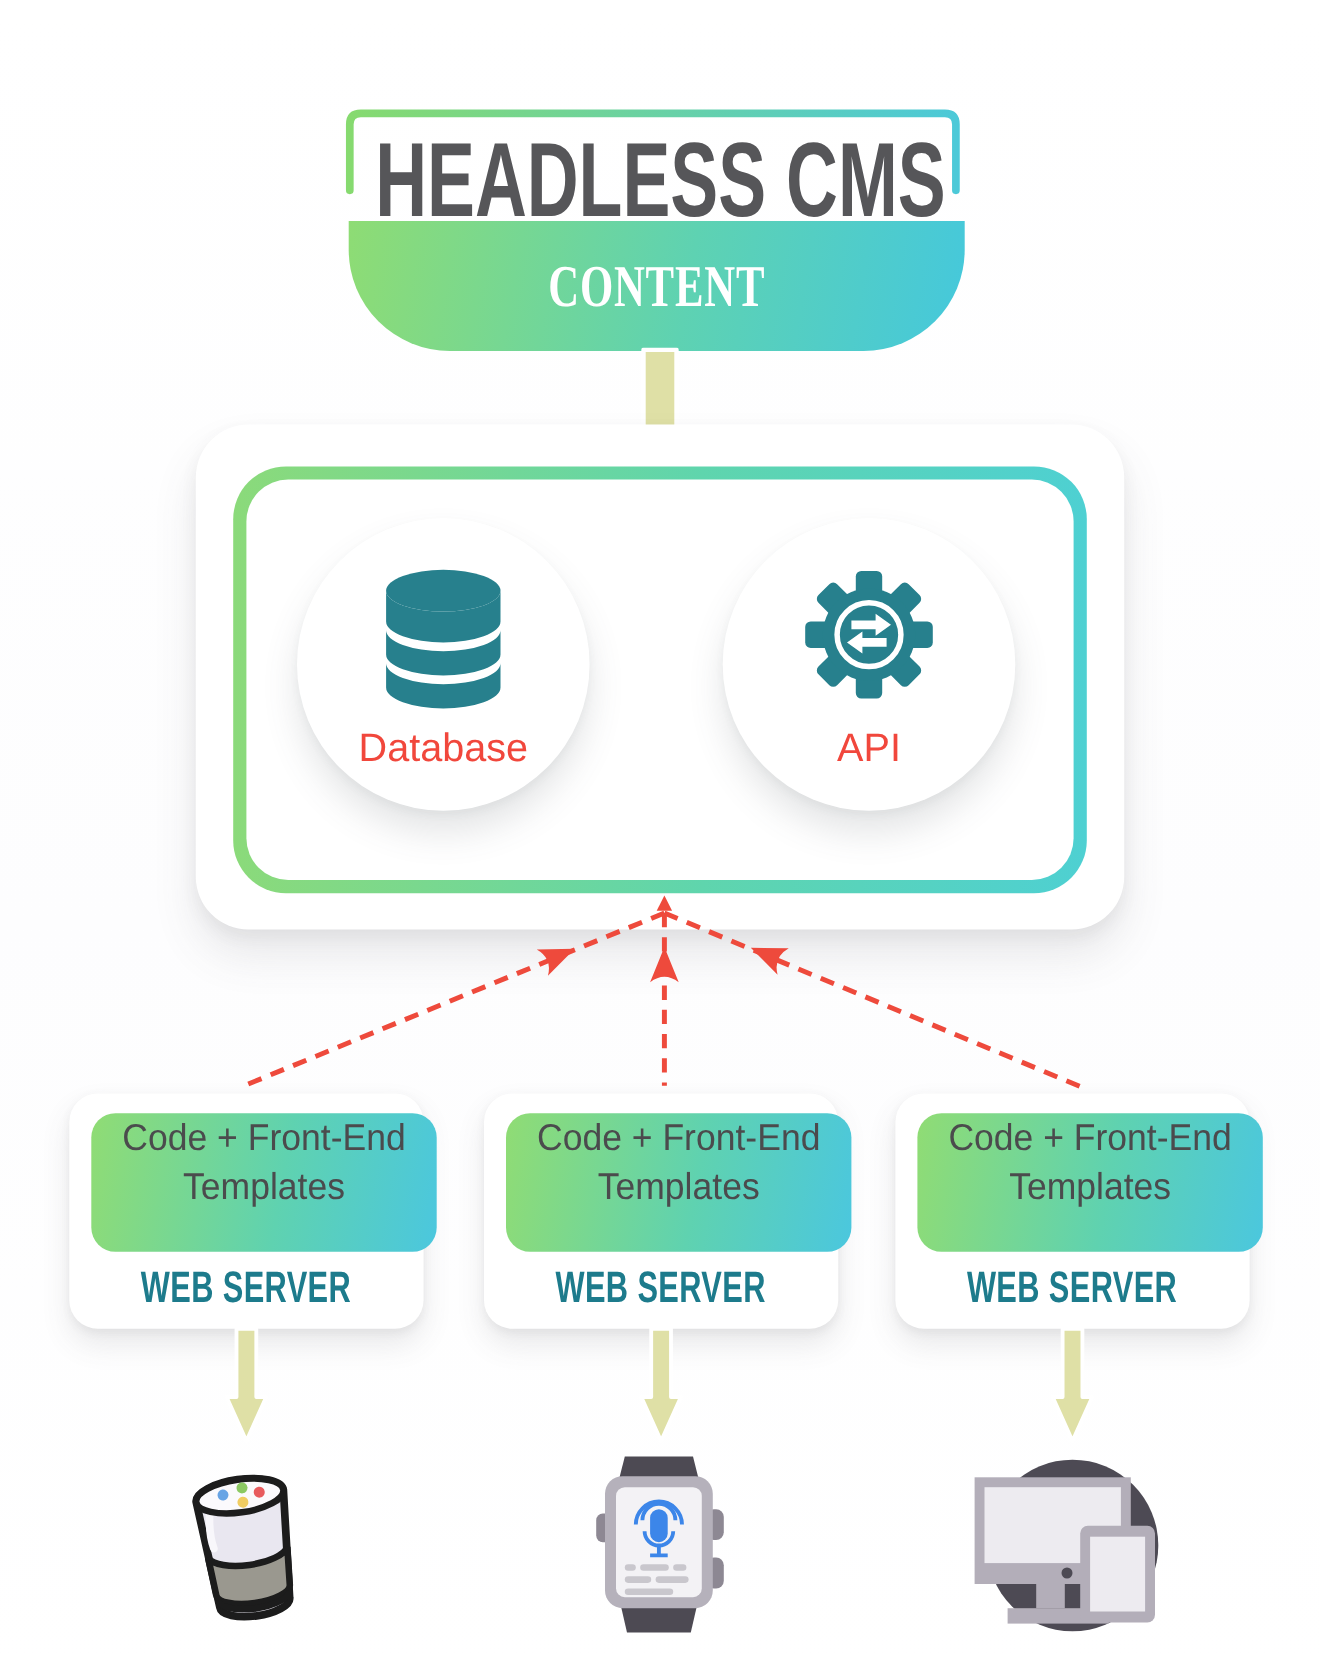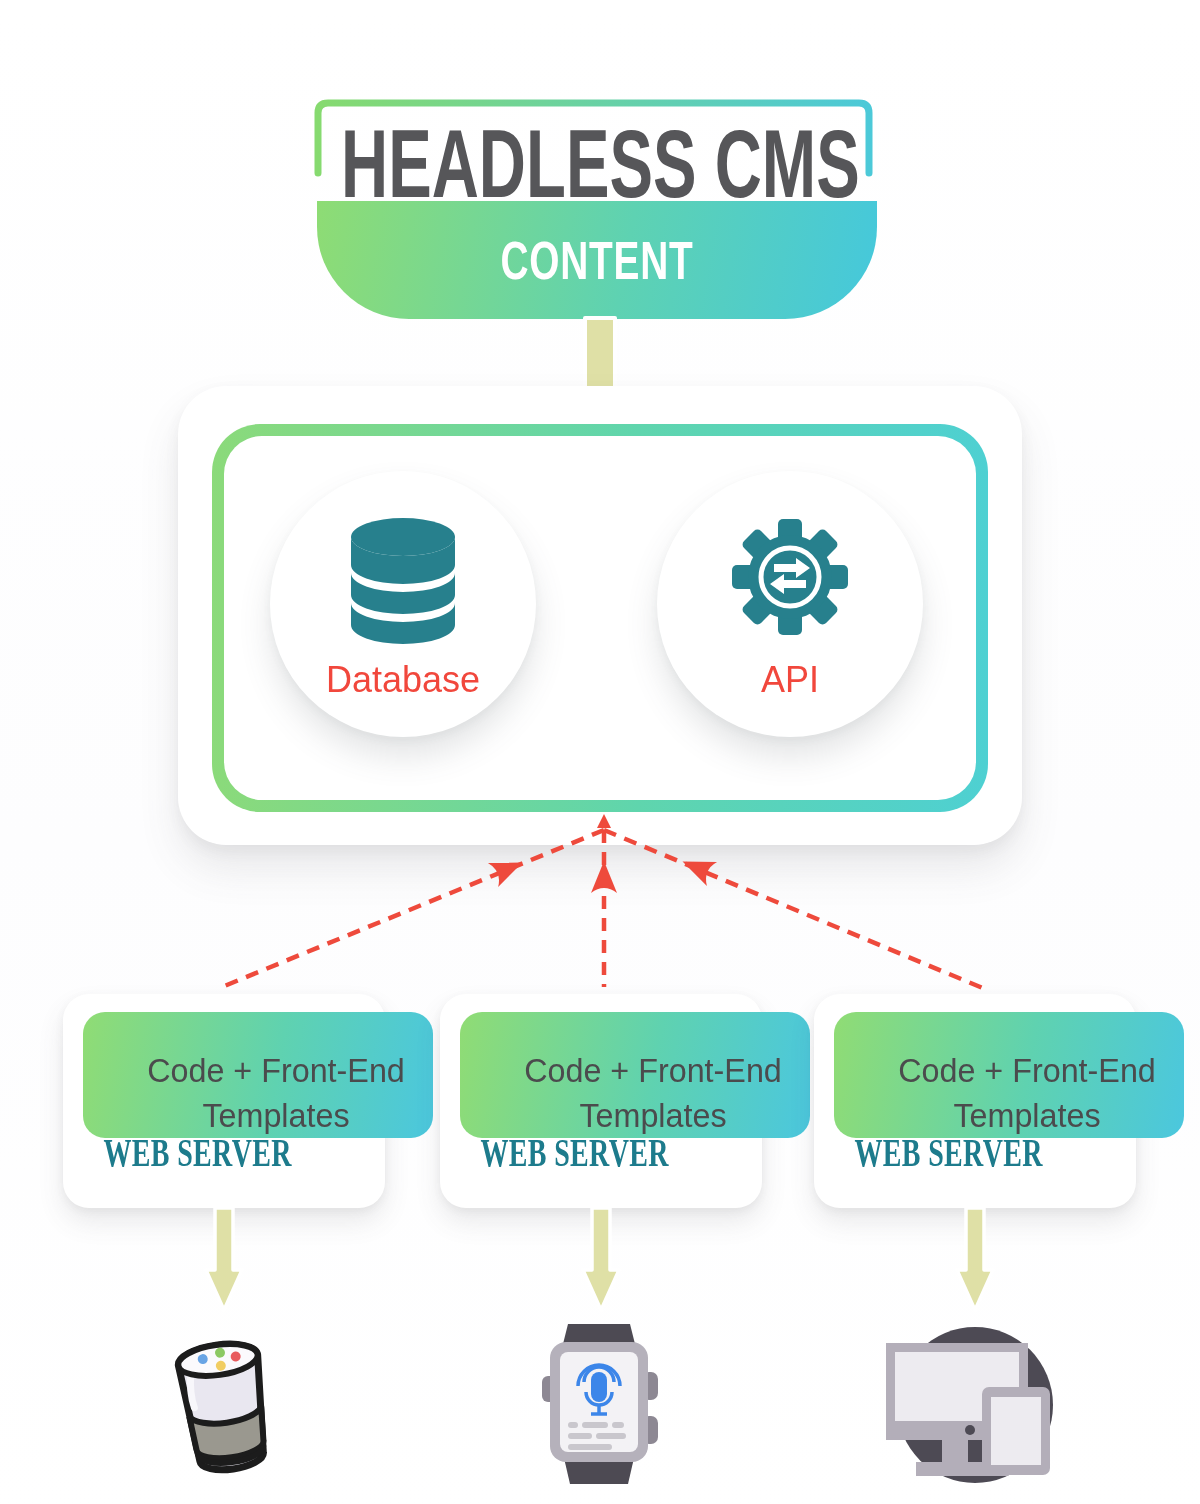--- a/index.html
+++ b/index.html
@@ -13,21 +13,21 @@
   .title{
     left:0;right:0;top:104px;text-align:center;
     font-size:96px;font-weight:700;color:#565659;line-height:1.0;
     letter-spacing:0px;
   }
   .title .squeeze{display:inline-block;transform:scaleX(.68);transform-origin:50% 50%;white-space:nowrap;}
   .banner{
     left:317px;top:189px;width:560px;height:118px;
     background:linear-gradient(100deg,#8edc74 0%,#5ed2b2 55%,#45c8dc 100%);
     border-radius:0 0 92px 92px;
-    display:flex;align-items:center;justify-content:center;
+    display:flex;align-items:center;justify-content:center;font-family:Liberation Serif, serif;
   }
   .banner .squeeze{
     display:inline-block;transform:scaleX(.72);transform-origin:50% 50%;
     font-size:54px;font-weight:700;color:#ffffff;letter-spacing:1px;white-space:nowrap;
   }
   
   .cms-card{
     left:178px;top:374px;width:844px;height:459px;background:#fff;border-radius:48px;
     box-shadow:0 24px 40px rgba(80,85,90,.12), 0 6px 14px rgba(80,85,90,.07);
   }
@@ -46,28 +46,28 @@
     font-size:36px;color:#f1473c;font-weight:400;
   }
   
   .srv-card{
     top:982px;width:322px;height:214px;background:#ffffff;border-radius:26px;
     box-shadow:0 14px 26px rgba(80,85,90,.12), 0 3px 8px rgba(80,85,90,.07);
   }
   .srv-grad{
     position:absolute;left:20px;top:18px;width:314px;height:126px;border-radius:22px;
     background:linear-gradient(100deg,#90dc74 0%,#5fd2b0 55%,#4bc7de 100%);
-    display:flex;align-items:flex-end;justify-content:center;padding-left:36px;
+    display:flex;align-items:flex-start;justify-content:center;
   }
   .srv-grad .txt{
     width:300px;transform:scaleX(.95);transform-origin:50% 50%;
     font-size:34px;line-height:1.32;color:#4b4b4d;text-align:center;font-weight:400;
   }
   .srv-label{
-    position:absolute;left:0;right:0;bottom:32px;text-align:left;font-family:Liberation Serif, serif;
+    position:absolute;left:0;right:0;bottom:14px;text-align:center;
   }
   .srv-label .squeeze{
     display:inline-block;transform:scaleX(.70);transform-origin:50% 50%;
     font-size:40px;font-weight:700;color:#1d7b8c;letter-spacing:.5px;white-space:nowrap;
   }
   svg{display:block;}
 </style>
 </head>
 <body>
 

